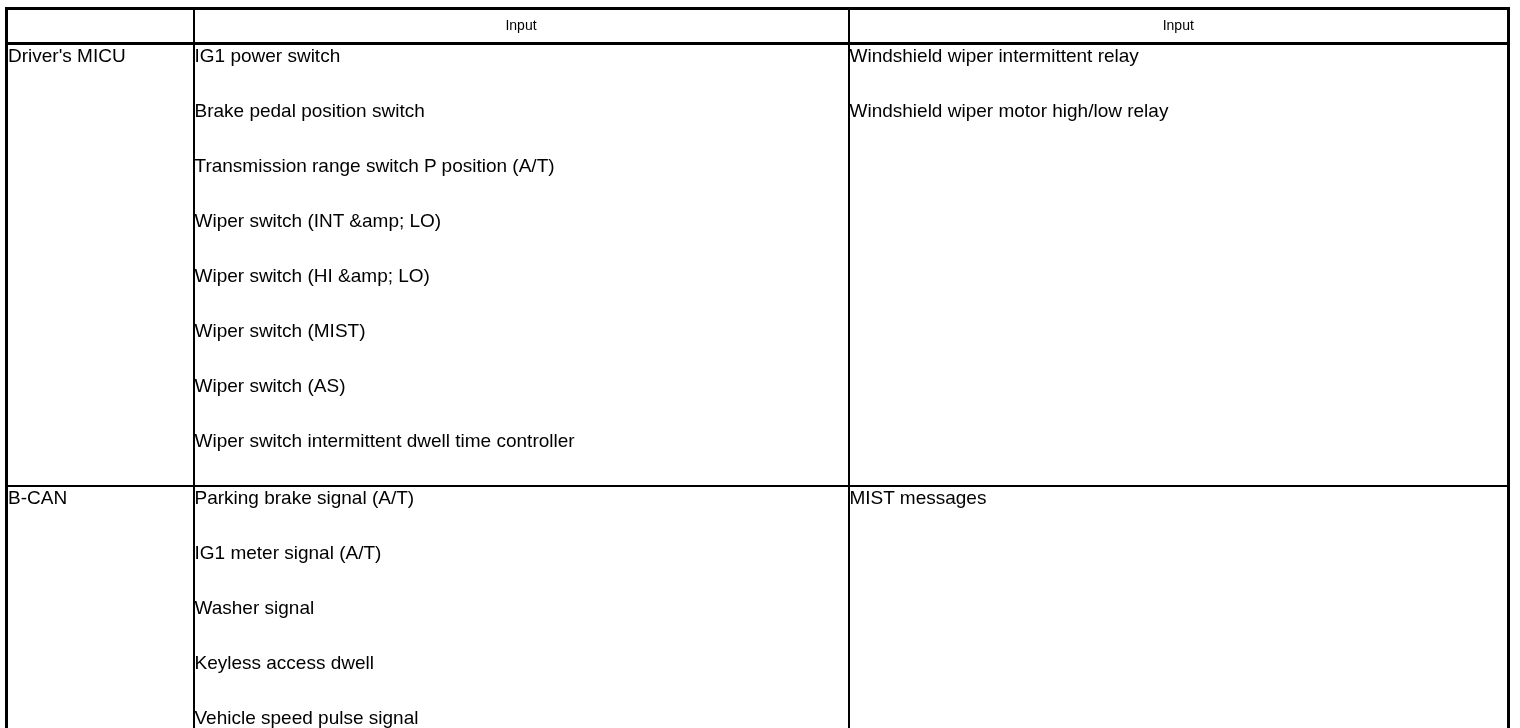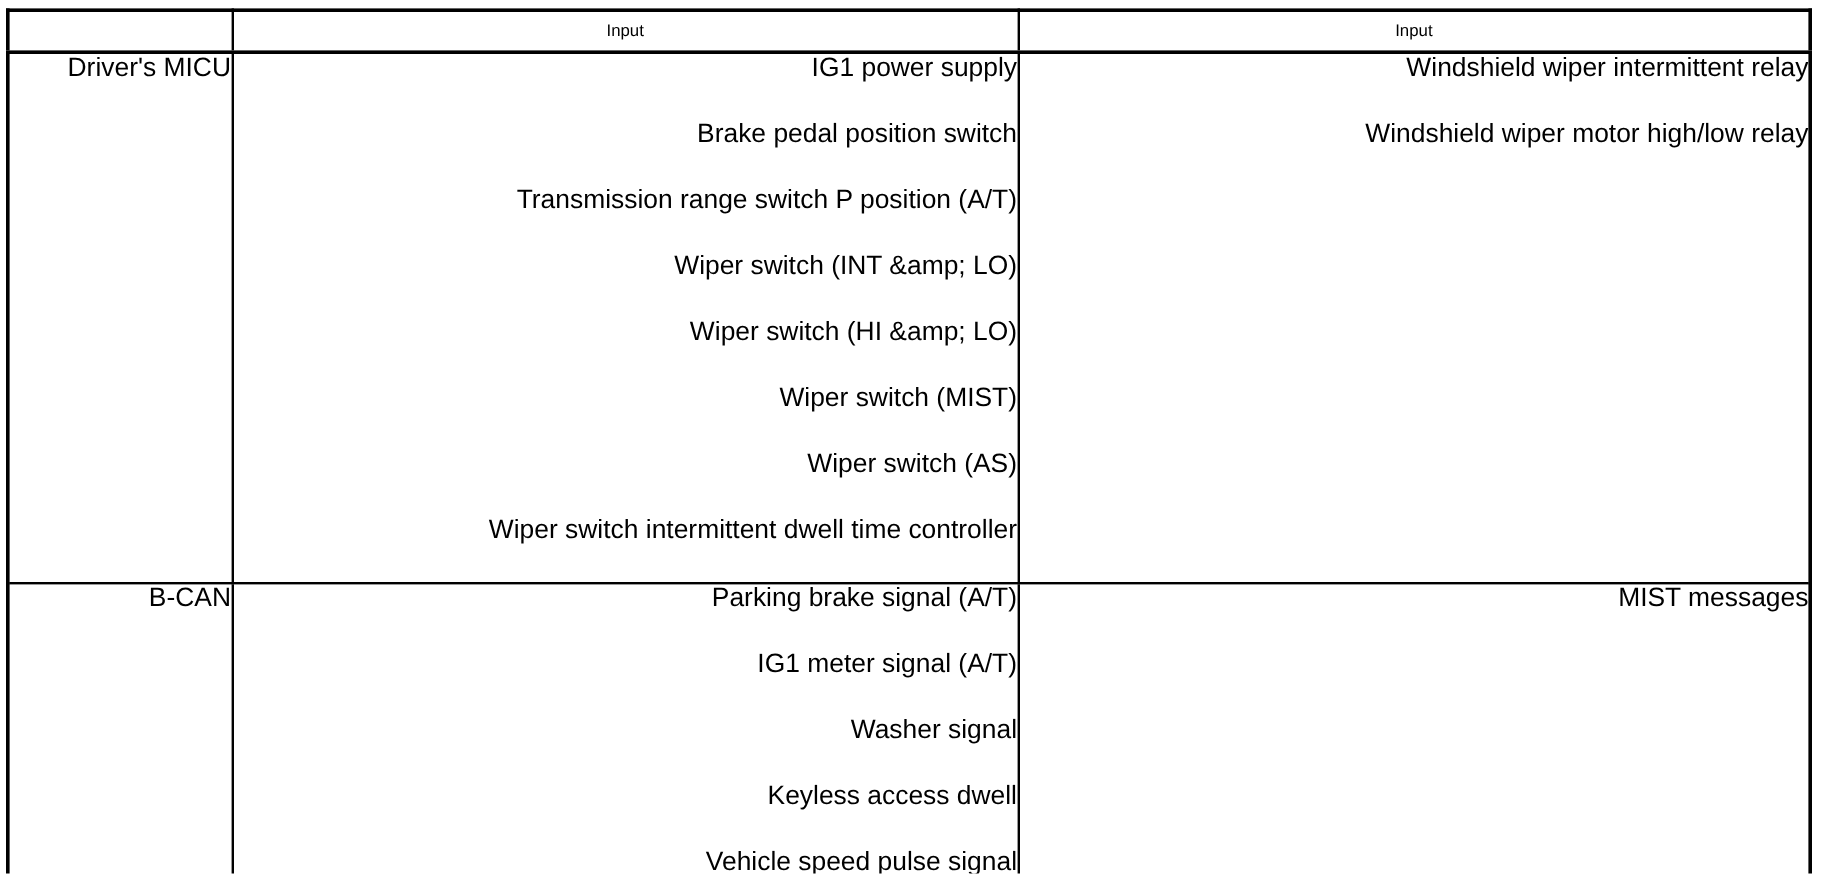--- a/index.html
+++ b/index.html
@@ -30,22 +30,21 @@
   }
   .io-table thead th {
     border-bottom: 3px solid #000000;
     font-weight: normal;
     font-size: 14px;
     line-height: 21px;
     text-align: center;
     padding: 5px 0 6px 0;
   }
   .io-table td {
-    font-size: 22px;
-    text-align: right;
+    font-size: 19px;
   }
   .source-cell, .items-cell {
     padding: 10px 8px 0 5px;
   }
   .io-table td p {
     margin: 0 0 34px 0;
     padding: 0;
     line-height: 21px;
     white-space: nowrap;
   }
@@ -68,21 +67,21 @@
       <th>Input</th>
       <th>Input</th>
     </tr>
   </thead>
   <tbody>
     <tr class="row-micu">
       <td class="source-cell">
         <p>Driver's MICU</p>
       </td>
       <td class="items-cell">
-        <p class="item">IG1 power supply</p>
+        <p class="item">IG1 power switch</p>
         <p class="item">Brake pedal position switch</p>
         <p class="item">Transmission range switch P position (A/T)</p>
         <p class="item">Wiper switch (INT &amp;amp; LO)</p>
         <p class="item">Wiper switch (HI &amp;amp; LO)</p>
         <p class="item">Wiper switch (MIST)</p>
         <p class="item">Wiper switch (AS)</p>
         <p class="item">Wiper switch intermittent dwell time controller</p>
       </td>
       <td class="items-cell">
         <p class="item">Windshield wiper intermittent relay</p>

